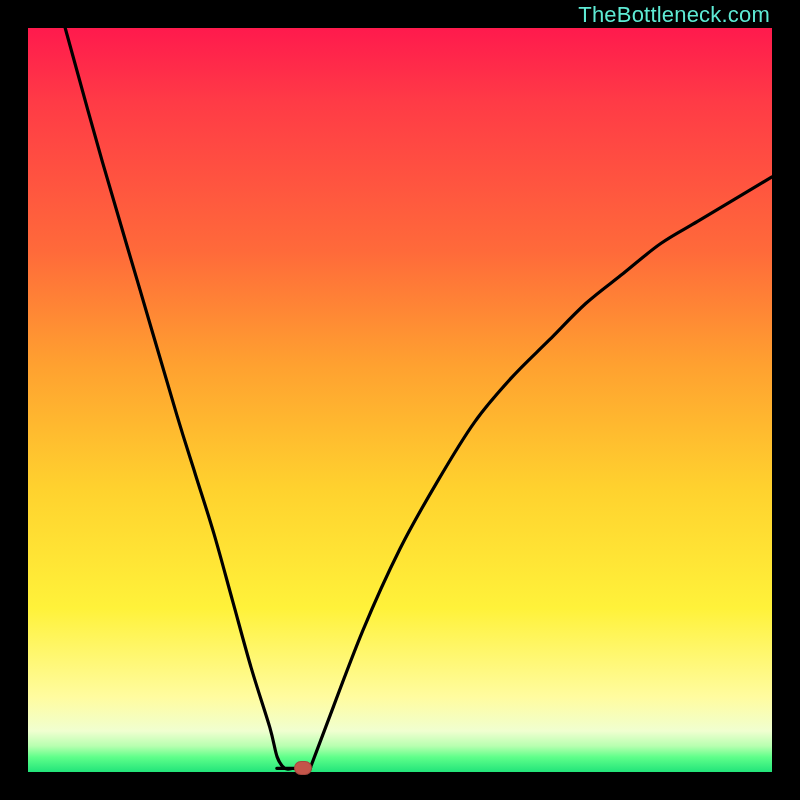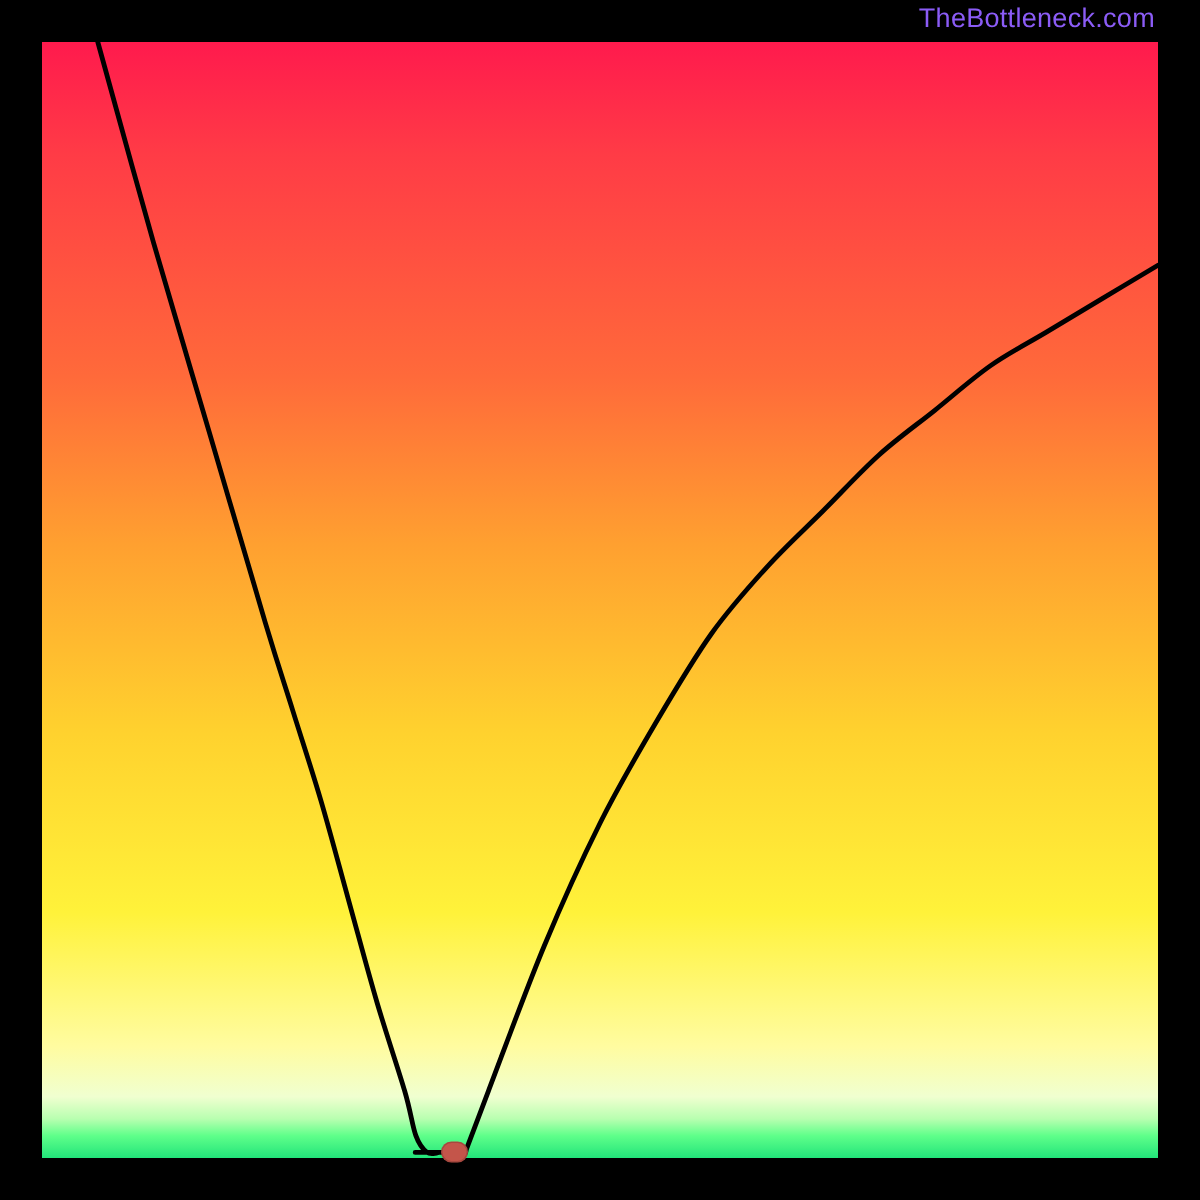--- a/index.html
+++ b/index.html
@@ -53,22 +53,22 @@
     width: 18px;
     height: 14px;
     border-radius: 7px;
     background: #c4554a;
     box-shadow: 0 0 0 1px rgba(0,0,0,0.15) inset;
   }
   .watermark {
     position: absolute;
     top: 2px;
     right: 30px;
-    color: #8b5cf6;
-    font-size: 18px;
+    color: #5eead4;
+    font-size: 22px;
     letter-spacing: 0.2px;
     font-weight: 500;
   }
 </style>
 </head>
 <body>
 
 <div class="watermark">TheBottleneck.com</div>
 
 <div class="frame">

